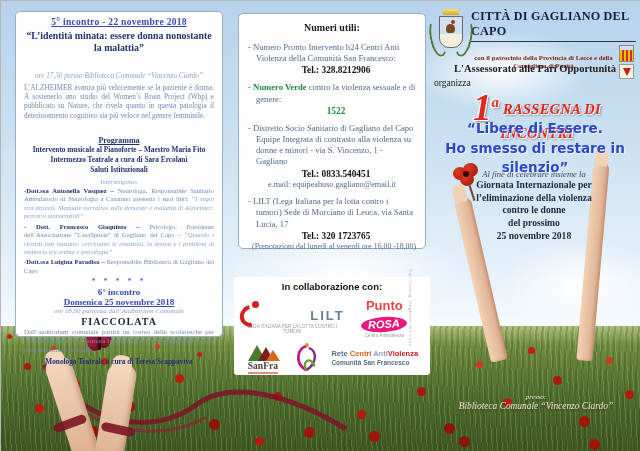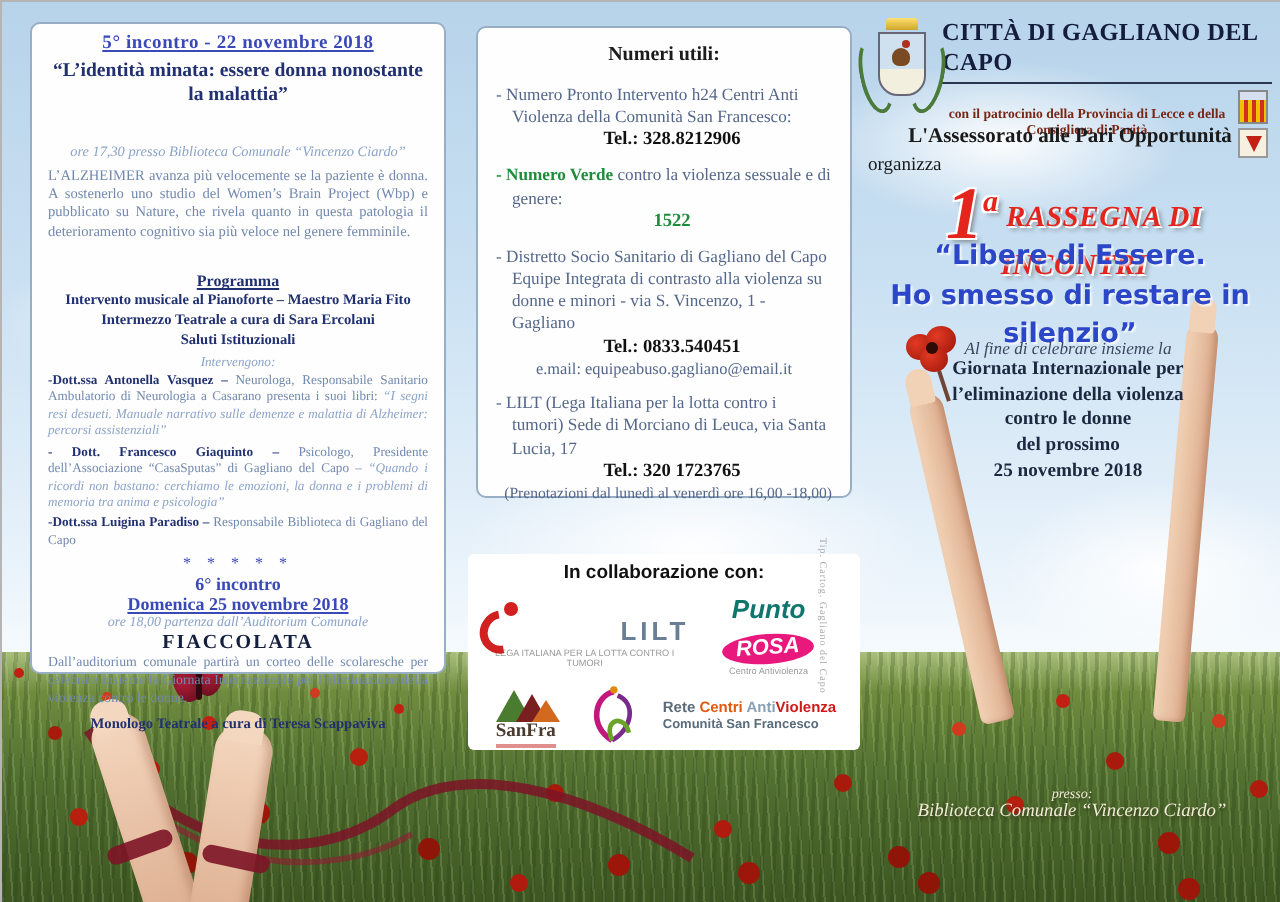--- a/index.html
+++ b/index.html
@@ -92,21 +92,21 @@
 
   .pLogos .collab{font-size:9.5px;color:#111;font-family:"Liberation Sans",sans-serif;}
   .logorow{display:flex;align-items:center;justify-content:space-around;margin-top:4px;}
   .liltwrap{display:flex;align-items:flex-end;justify-content:space-between;}
   .lilt-mark{position:relative;width:20px;height:22px;}
   .lilt-mark::before{content:"";position:absolute;right:1px;top:0;width:7px;height:7px;border-radius:50%;background:#d02020;}
   .lilt-mark::after{content:"";position:absolute;left:0;top:4px;width:13px;height:14px;border-radius:50%;
      border:4px solid #d02020;border-color:transparent transparent #d02020 #d02020;transform:rotate(35deg);}
   .liltword{font-family:"Liberation Sans",sans-serif;font-weight:bold;font-size:13px;color:#6b7f94;letter-spacing:2px;}
   .liltsub{font-size:4.6px;color:#9a9a9a;font-family:"Liberation Sans",sans-serif;text-align:center;margin-top:1px;}
-  .prosa .punto{font-family:"Liberation Sans",sans-serif;font-weight:bold;font-size:13px;color:#0f766e;font-style:italic;}
+  .prosa .punto{font-family:"Liberation Sans",sans-serif;font-weight:bold;font-size:13px;color:#ef4444;}
   .prosa .rosa{display:inline-block;background:#e8187d;color:#fff;font-style:italic;font-weight:bold;
      font-family:"Liberation Sans",sans-serif;border-radius:50%;padding:1px 7px 2px;font-size:11px;transform:rotate(-4deg);}
   .prosasub{font-size:4.6px;color:#9a9a9a;font-family:"Liberation Sans",sans-serif;margin-top:1px;}
   .sanfra{text-align:center;}
   .sanfra .tris{position:relative;width:34px;height:18px;margin:0 auto;}
   .sanfra .t{position:absolute;width:0;height:0;border-style:solid;}
   .sanfra .t1{left:2px;bottom:0;border-width:0 9px 16px 9px;border-color:transparent transparent #4a7c2f transparent;}
   .sanfra .t2{left:12px;bottom:0;border-width:0 8px 14px 8px;border-color:transparent transparent #7a1f1f transparent;}
   .sanfra .t3{left:20px;bottom:0;border-width:0 7px 11px 7px;border-color:transparent transparent #d2691e transparent;}
   .sanfra .word{font-size:9.5px;font-weight:bold;color:#4a3b30;}

